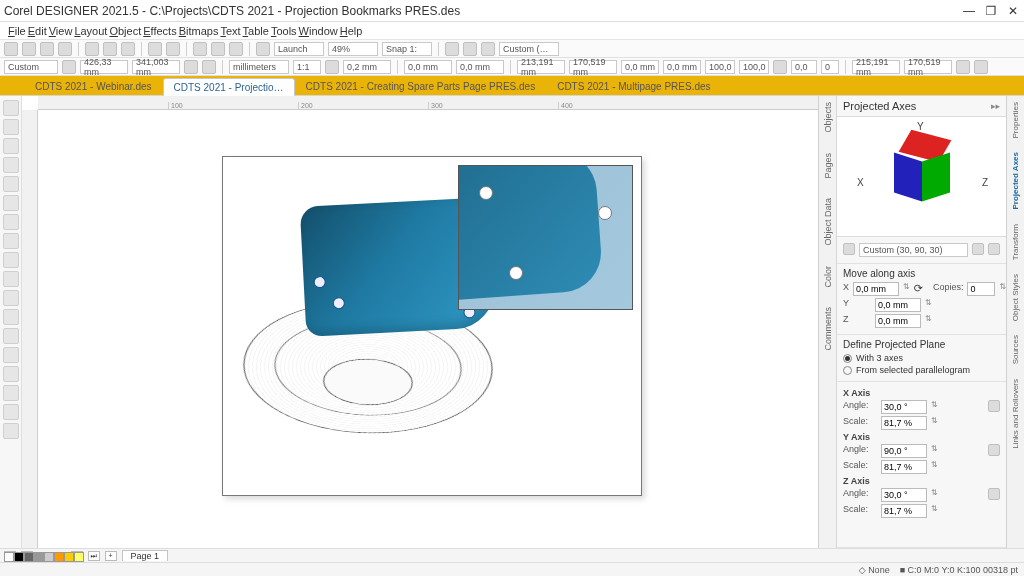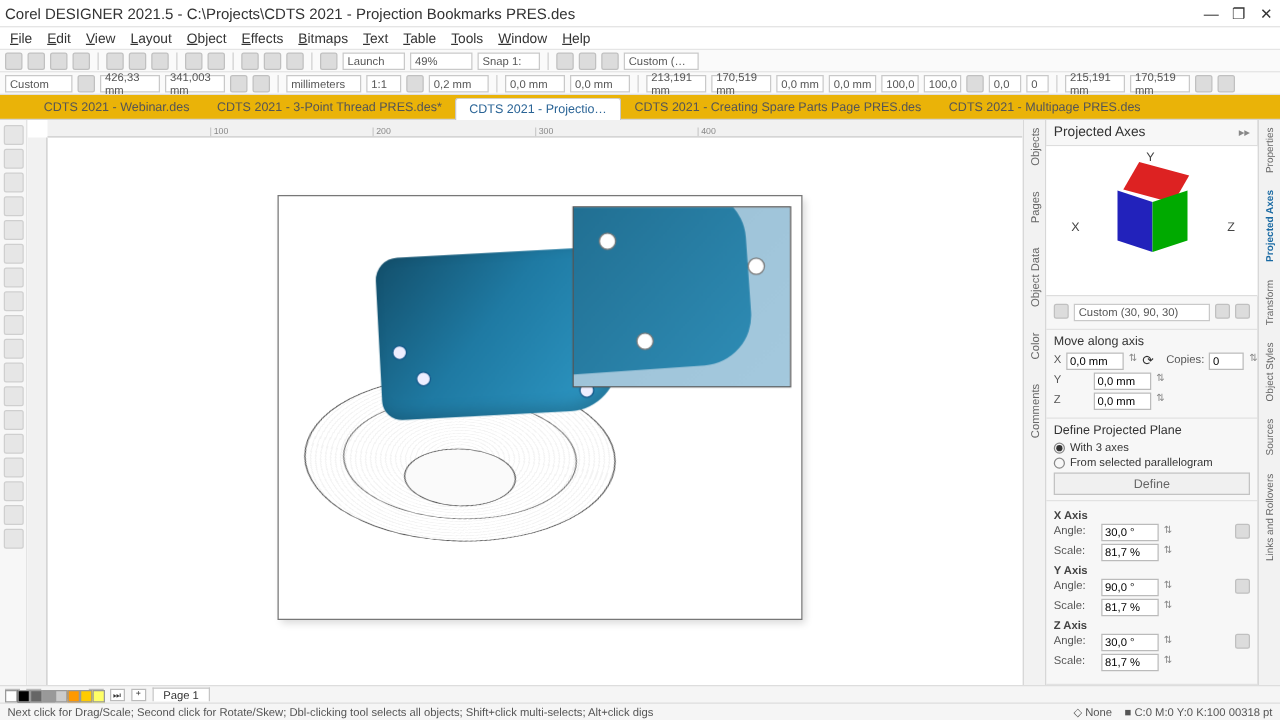--- a/index.html
+++ b/index.html
@@ -1,20 +1,20 @@
 <!DOCTYPE html>
 <html><head>
 <meta charset="utf-8">
 <style>
   * { box-sizing: border-box; margin: 0; padding: 0; font-family: "Segoe UI", Tahoma, sans-serif; }
   html, body { width: 1024px; height: 576px; overflow: hidden; background: #f0f0f0; color: #333; }
   .titlebar { height: 22px; background: #fff; display: flex; align-items: center; justify-content: space-between; padding: 0 4px; font-size: 12px; border-bottom: 1px solid #ddd; }
   .titlebar .right { display: flex; gap: 8px; }
   .titlebar .right span { width: 14px; text-align: center; cursor: default; }
-  .menubar { height: 18px; background: #fff; display: flex; align-items: center; gap: 12px; padding: 0 8px; font-size: 11px; border-bottom: 1px solid #e5e5e5;}
+  .menubar { height: 18px; background: #fff; display: flex; align-items: center; gap: 2px; padding: 0 8px; font-size: 11px; border-bottom: 1px solid #e5e5e5;}
   .menubar span u { text-decoration: underline; }
   .toolbar1, .toolbar2 { height: 18px; background: #fafafa; border-bottom: 1px solid #e0e0e0; display: flex; align-items: center; gap: 4px; padding: 0 4px; font-size: 10px; }
   .tb-ico { width: 14px; height: 14px; background: #dcdcdc; border: 1px solid #c0c0c0; border-radius: 2px; }
   .tb-sep { width: 1px; height: 14px; background: #d0d0d0; margin: 0 2px; }
   .tb-field { height: 14px; border: 1px solid #c9c9c9; background: #fff; padding: 0 3px; display: inline-flex; align-items: center; font-size: 9px; color: #555; }
   .tb-dd { min-width: 50px; }
   .tb-num { width: 48px; }
   .tabbar { height: 20px; background: #eab308; border-bottom: 1px solid #d5d5d5; display: flex; align-items: flex-end; padding: 0 24px; font-size: 10px; }
   .tab { padding: 3px 10px; border: 1px solid transparent; border-bottom: none; color: #555; cursor: default; white-space: nowrap; }
   .tab.active { background: #fff; border-color: #c8c8c8; color: #2a6496; border-radius: 3px 3px 0 0; position: relative; top: 1px; }
@@ -148,21 +148,20 @@
   <span class="tb-field" style="width:18px">0</span>
   <span class="tb-sep"></span>
   <span class="tb-field tb-num">215,191 mm</span>
   <span class="tb-field tb-num">170,519 mm</span>
   <span class="tb-ico"></span>
   <span class="tb-ico"></span>
 </div>
 
 <div class="tabbar" id="doctabs">
     <div class="tab">CDTS 2021 - Webinar.des</div>
-    <div class="tab">CDTS 2021 - 3-Point Thread PRES.des*</div>
     <div class="tab active">CDTS 2021 - Projectio…</div>
     <div class="tab">CDTS 2021 - Creating Spare Parts Page PRES.des</div>
     <div class="tab">CDTS 2021 - Multipage PRES.des</div>
   </div>
 
 <div class="workrow">
 
   <div class="toolbox" id="toolbox">
       <div class="tool"></div>
       <div class="tool"></div>
@@ -270,21 +269,20 @@
     <div class="panel-sec">
       <h4>Define Projected Plane</h4>
       <div class="radio">
           <span class="dot checked"></span>
           <span>With 3 axes</span>
         </div>
       <div class="radio">
           <span class="dot"></span>
           <span>From selected parallelogram</span>
         </div>
-      <div class="btn-wide" style="margin-top:3px">Define</div>
     </div>
     <div class="panel-sec" id="axis-groups" style="flex:1;overflow:auto">
         <div class="axis-group">
           <h5>X Axis</h5>
           <div class="row">
             <label style="width:34px">Angle:</label>
             <input value="30,0 °" style="">
             <span class="spin">⇅</span>
             <span class="tb-ico" style="width:12px;height:12px;margin-left:auto"></span>
           </div>
@@ -353,18 +351,17 @@
     <div style="width: 10px; height: 10px; background: rgb(0, 0, 0); border: 1px solid rgb(153, 153, 153);"></div>
     <div style="width: 10px; height: 10px; background: rgb(102, 102, 102); border: 1px solid rgb(153, 153, 153);"></div>
     <div style="width: 10px; height: 10px; background: rgb(153, 153, 153); border: 1px solid rgb(153, 153, 153);"></div>
     <div style="width: 10px; height: 10px; background: rgb(204, 204, 204); border: 1px solid rgb(153, 153, 153);"></div>
     <div style="width: 10px; height: 10px; background: rgb(255, 153, 0); border: 1px solid rgb(153, 153, 153);"></div>
     <div style="width: 10px; height: 10px; background: rgb(255, 204, 0); border: 1px solid rgb(153, 153, 153);"></div>
     <div style="width: 10px; height: 10px; background: rgb(255, 255, 102); border: 1px solid rgb(153, 153, 153);"></div>
   </div>
 
 <div class="statusbar">
-  <span>Next click for Drag/Scale; Second click for Rotate/Skew; Dbl-clicking tool selects all objects; Shift+click multi-selects; Alt+click digs</span>
   <div class="right">
     <span>◇ <span>None</span></span>
     <span>■ <span>C:0 M:0 Y:0 K:100  00318 pt</span></span>
   </div>
 </div>
 
 </body></html>

